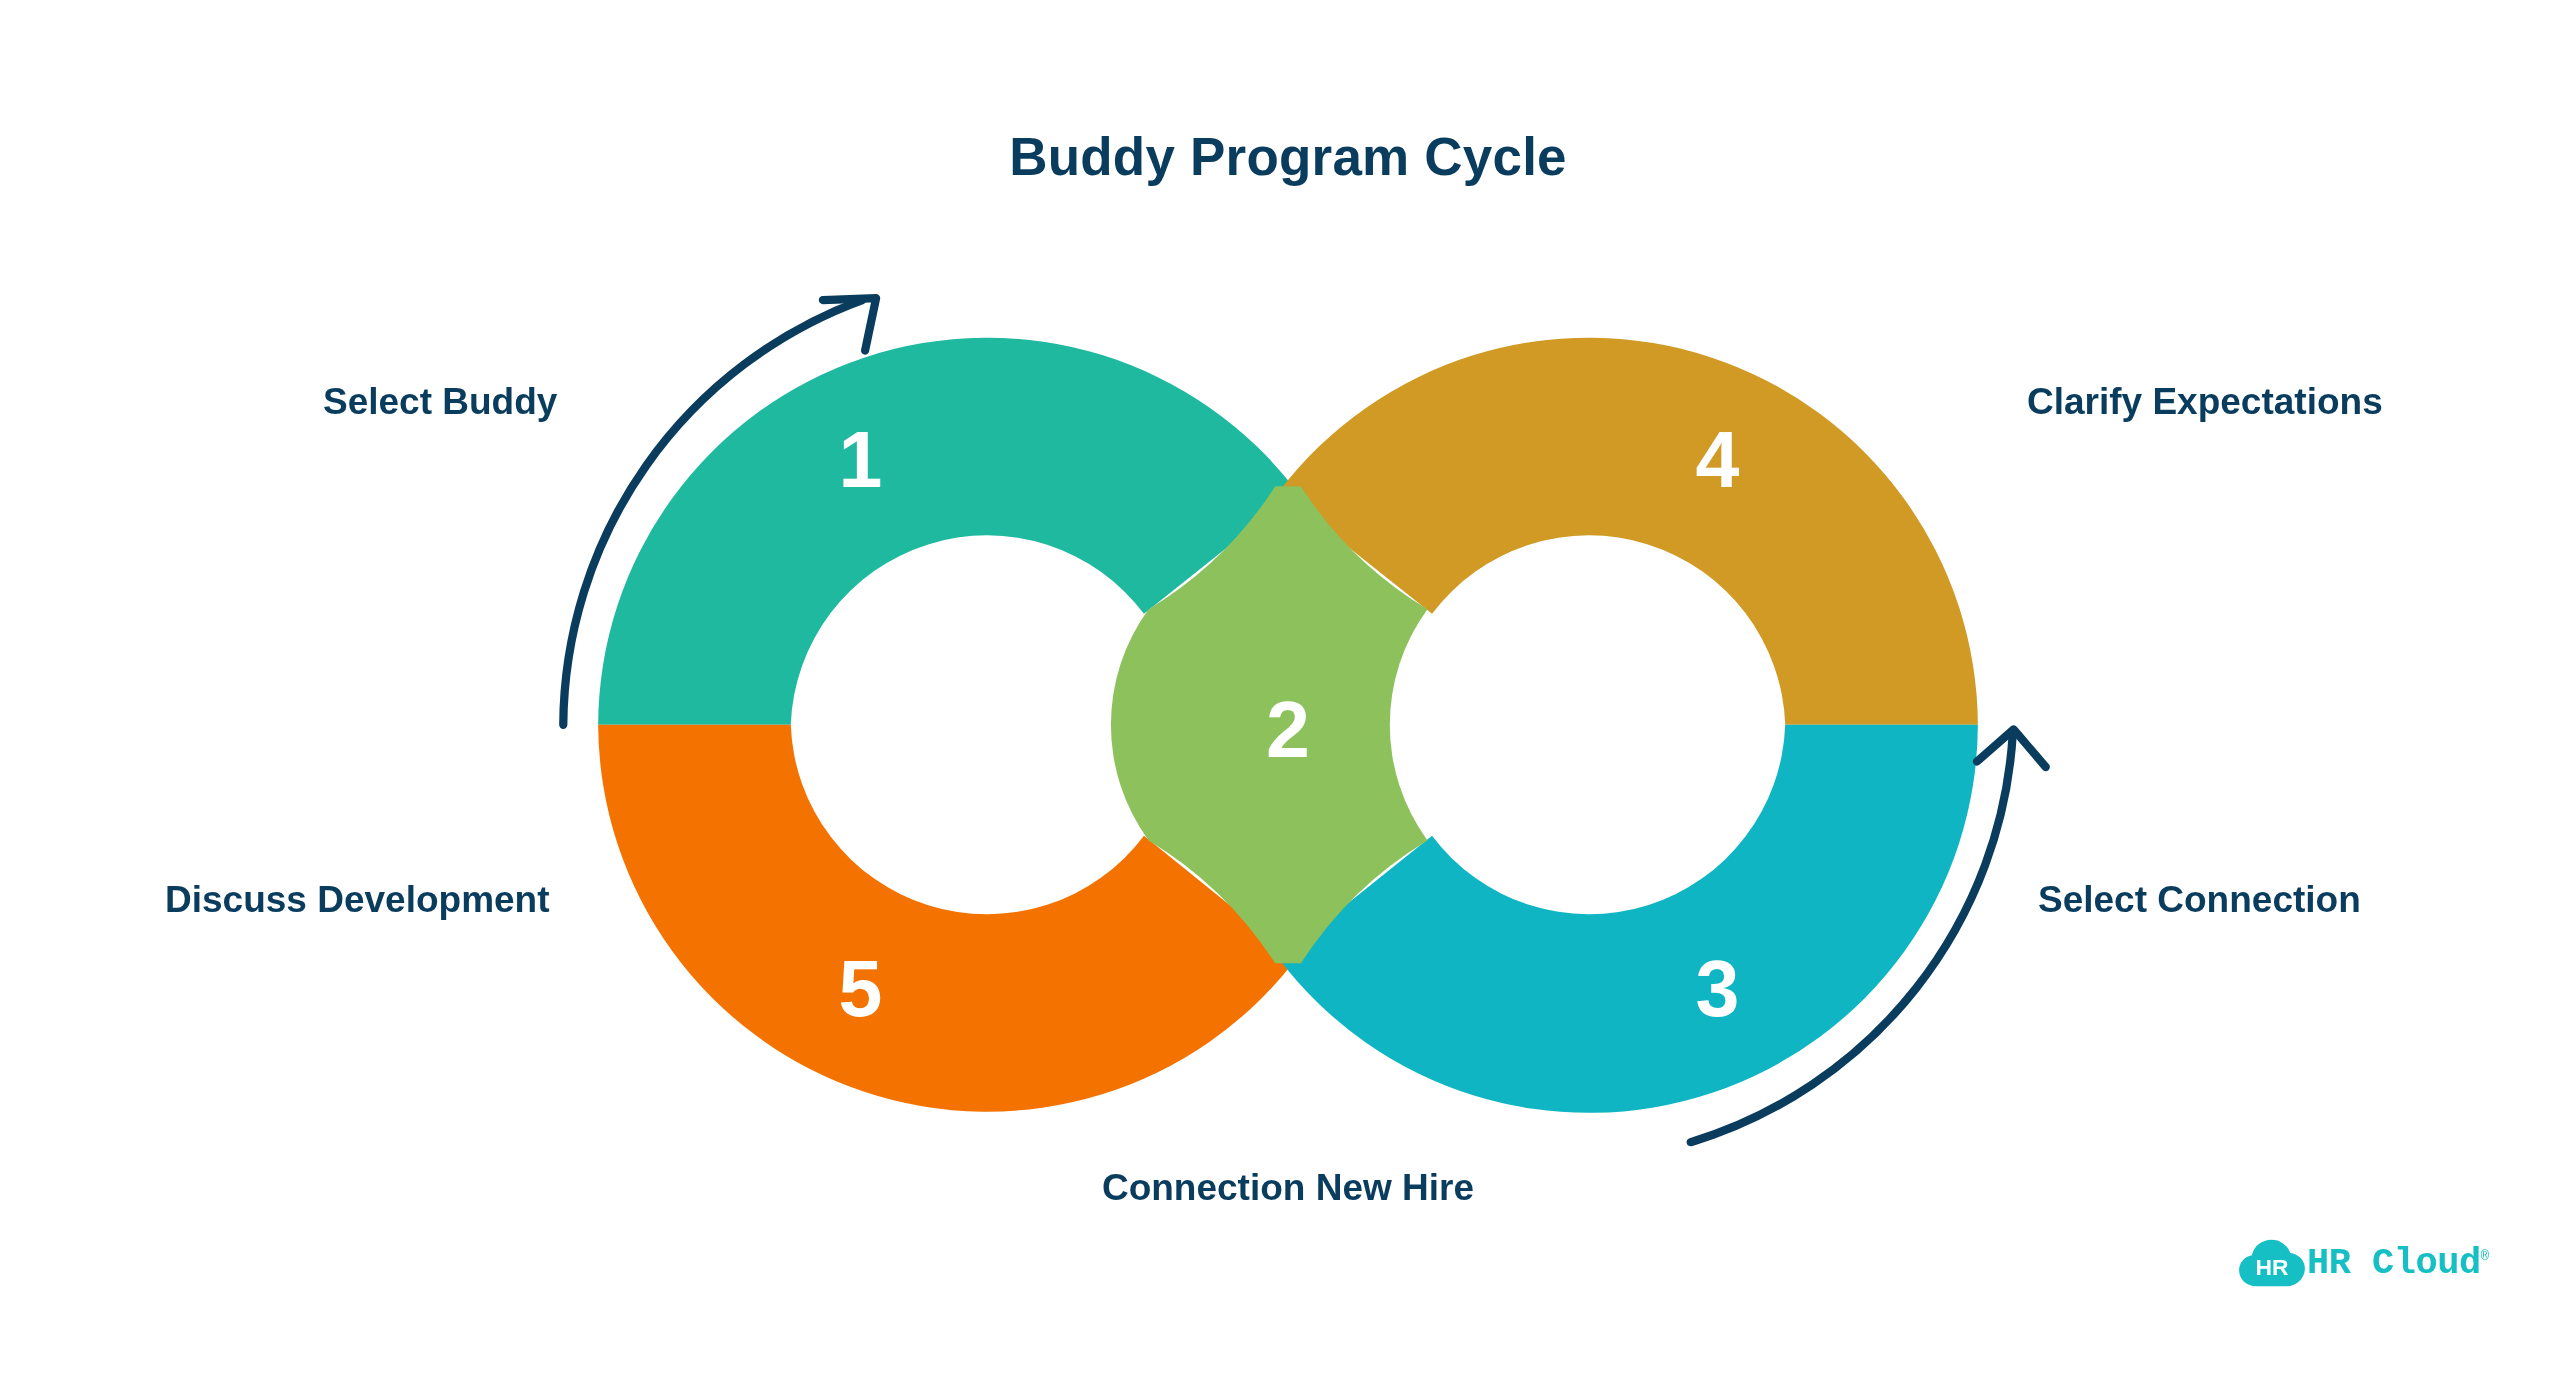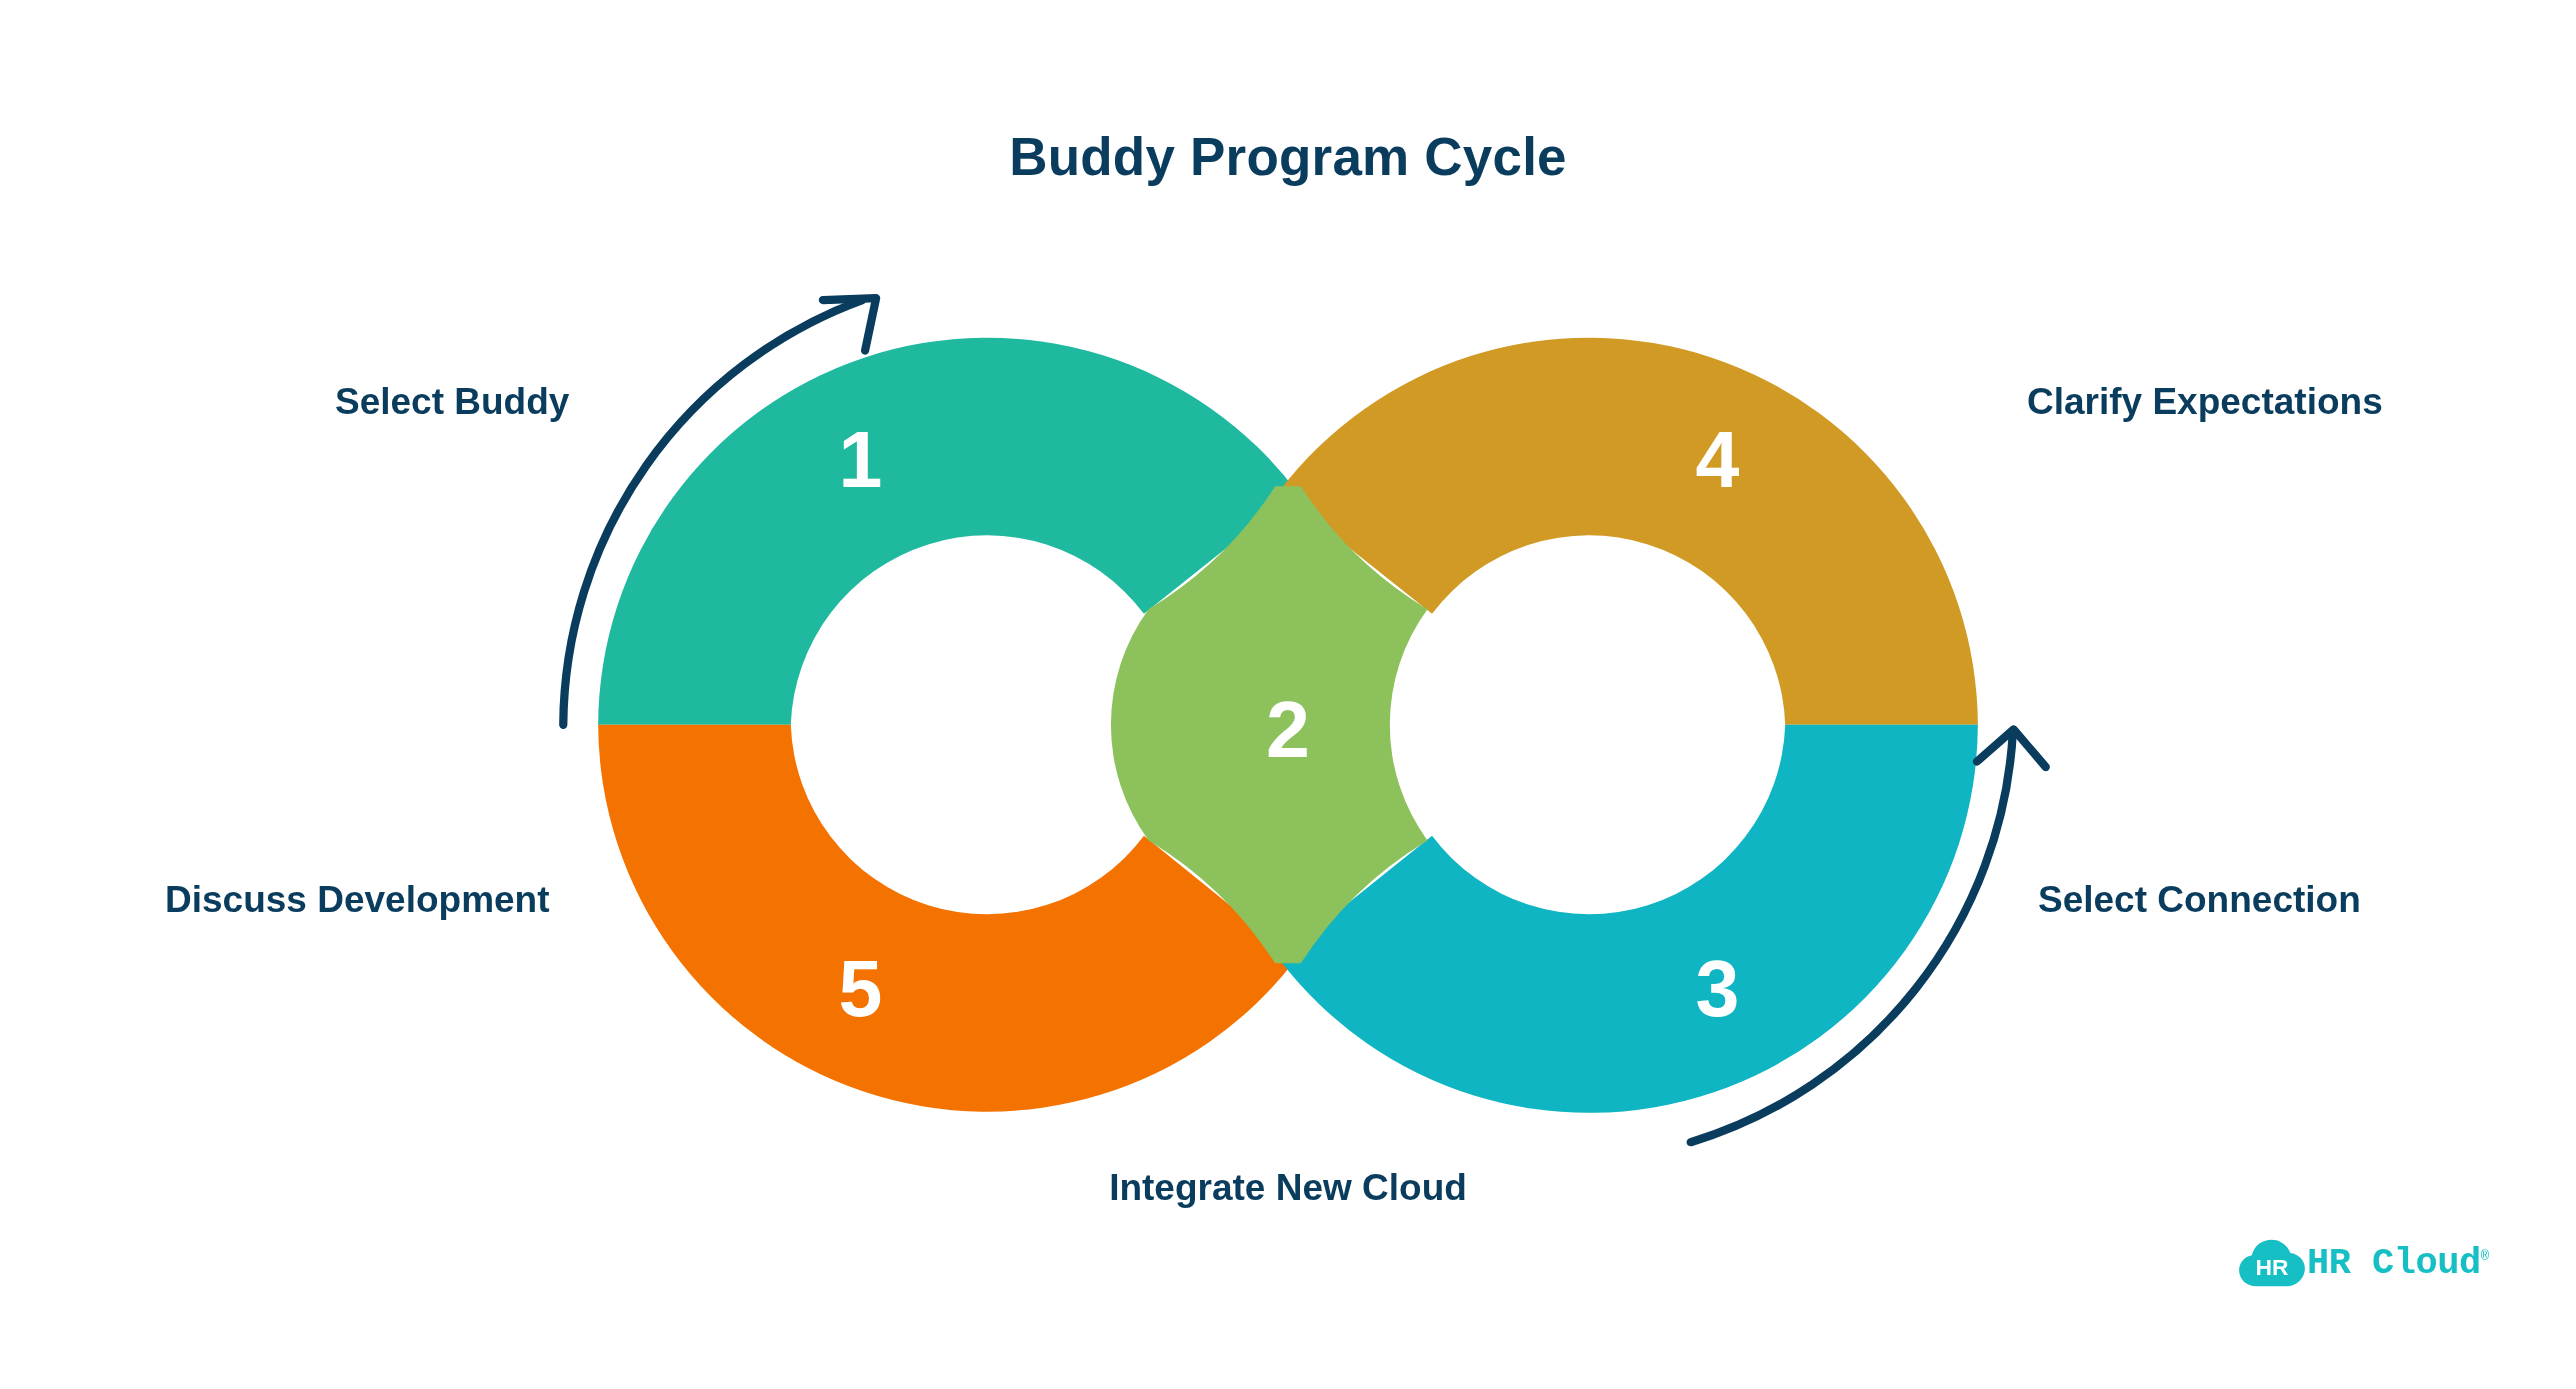--- a/index.html
+++ b/index.html
@@ -59,21 +59,21 @@
 
   
   .step-label {
     position: absolute;
     font-size: 37px;
     font-weight: bold;
     color: #0A3C5E;
     white-space: nowrap;
     line-height: 1.15;
   }
-  .lbl-select-buddy        { left: 323px;  top: 381px; margin-left: 12px; }
+  .lbl-select-buddy        { left: 323px;  top: 381px; }
   .lbl-clarify-expect      { left: 2027px; top: 381px; }
   .lbl-discuss-dev         { left: 165px;  top: 879px; }
   .lbl-build-connection    { left: 2038px; top: 879px; }
   .lbl-integrate-new-hire  { left: 0;      top: 1167px; width: 2576px; text-align: center; }
 
   
   .logo {
     position: absolute;
     left: 2238px;
     top: 1237px;
@@ -166,21 +166,21 @@
   </svg>
 
   <div class="step-label lbl-select-buddy">Select Buddy</div>
 
   <div class="step-label lbl-clarify-expect">Clarify Expectations</div>
 
   <div class="step-label lbl-discuss-dev">Discuss Development</div>
 
   <div class="step-label lbl-build-connection">Select Connection</div>
 
-  <div class="step-label lbl-integrate-new-hire">Integrate New Cloud</div>
+  <div class="step-label lbl-integrate-new-hire">Connection New Hire</div>
 
   <div class="logo">
     <span class="logo-mark">
       <svg width="68" height="53" viewBox="0 0 74 58">
         <path fill="#15BFC4" d="M20,54 C9,54 1,46.5 1,36.5 C1,28 7,21.5 15,20
                  C17,10 26,3 36.5,3 C46,3 54,9 57,17.5
                  C66,18.5 73,25.5 73,34.5 C73,45 64,54 53,54 Z"></path>
         <text x="37" y="42" text-anchor="middle" font-family="Liberation Sans, sans-serif" font-size="25" font-weight="bold" fill="#ffffff">HR</text>
       </svg>
     </span>

